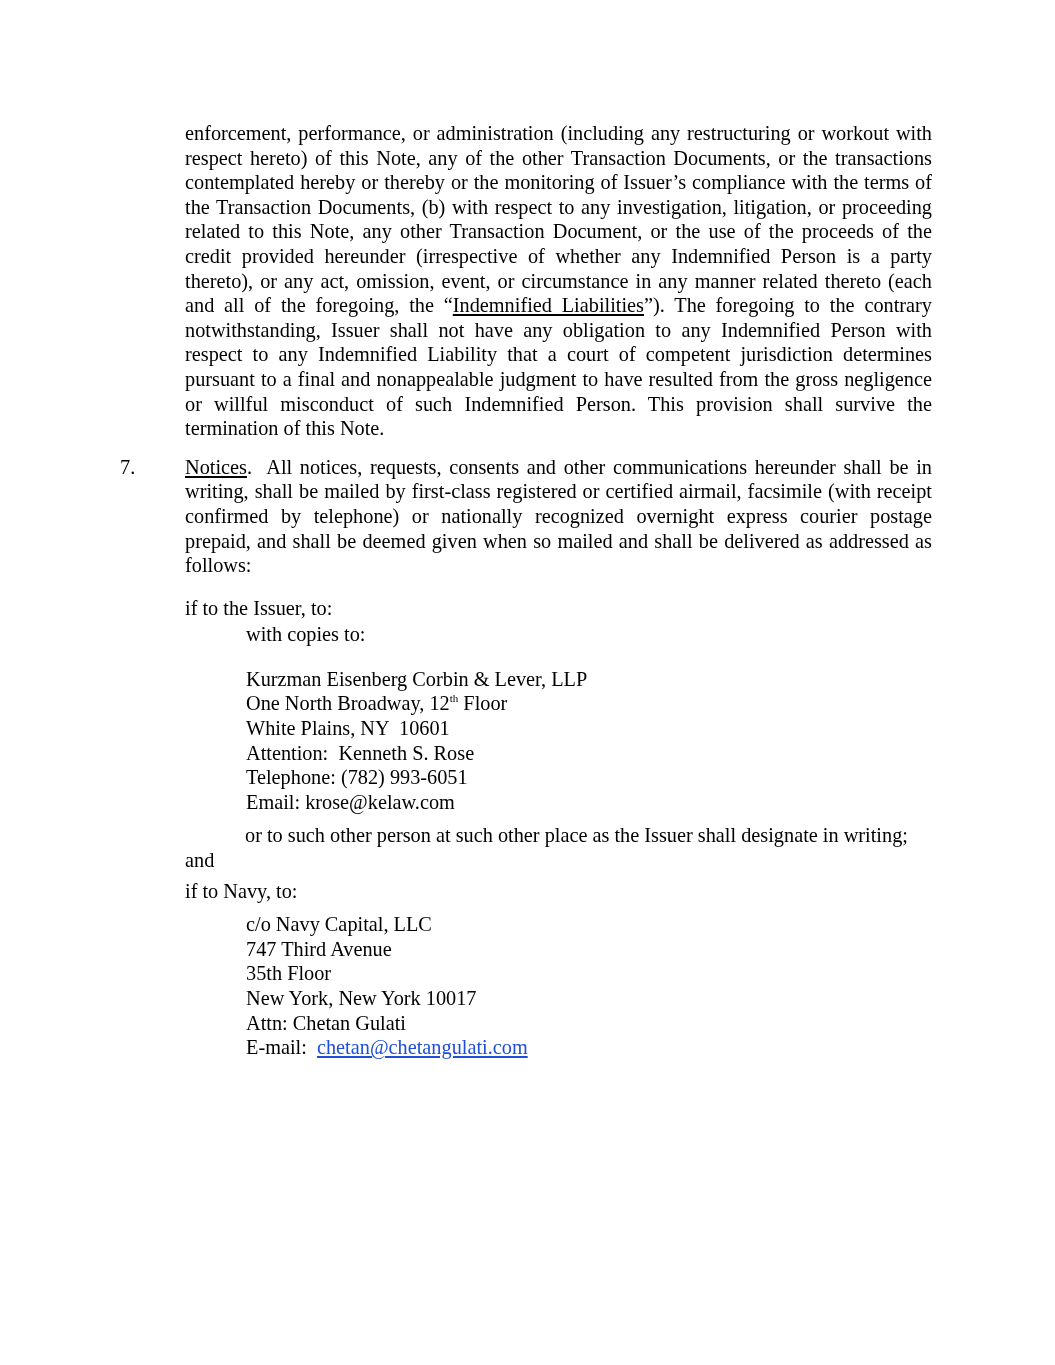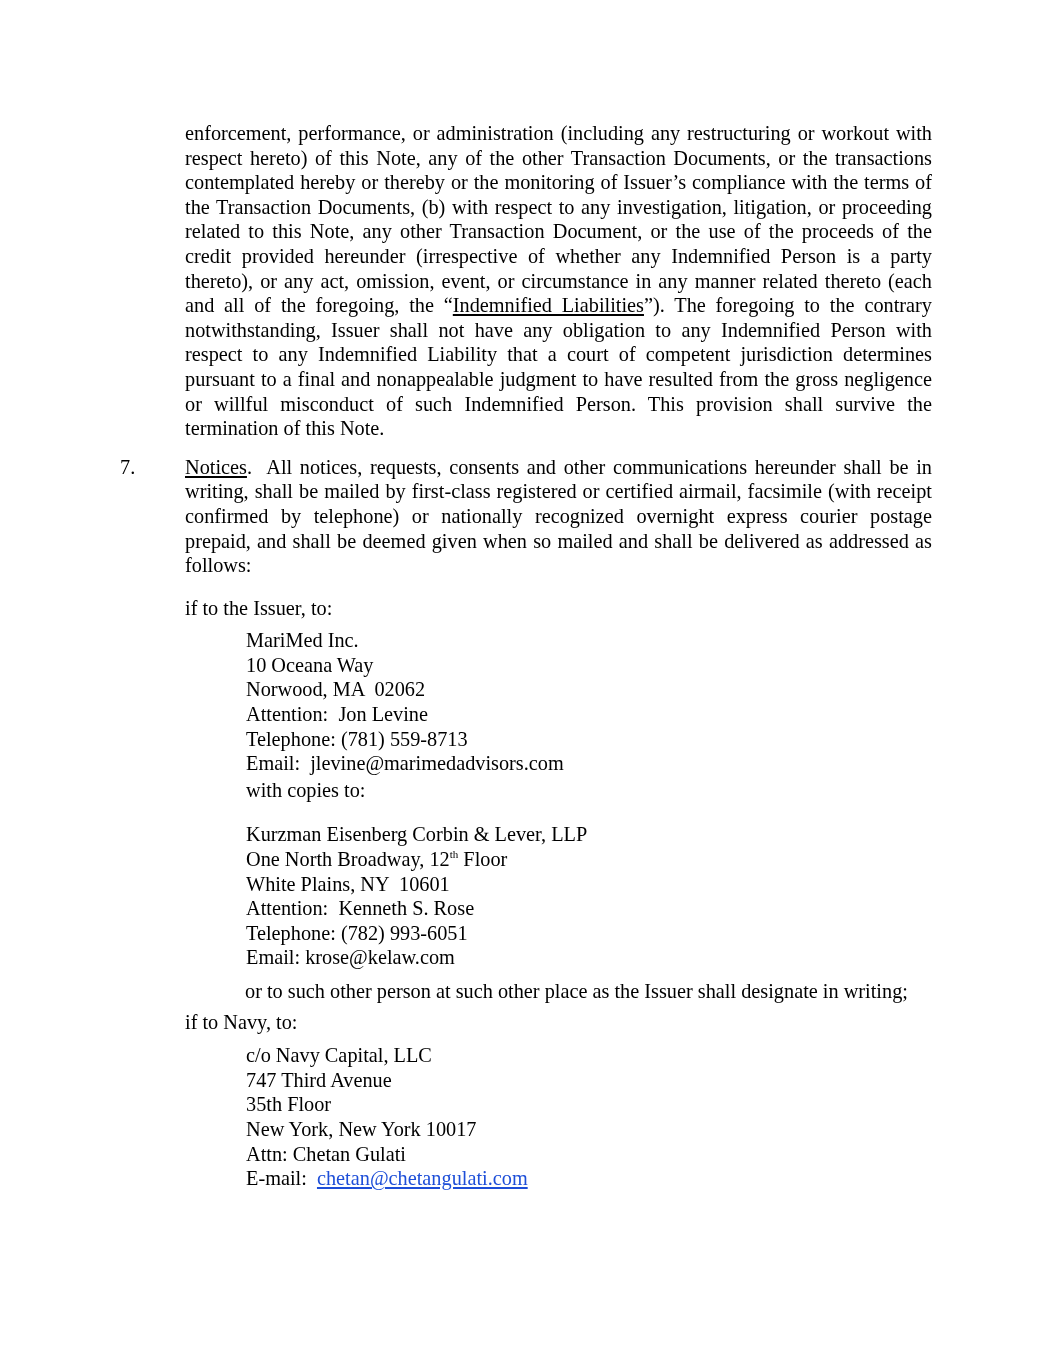--- a/index.html
+++ b/index.html
@@ -65,42 +65,35 @@
   <div class="content">
 
     <p class="justify"><span class="pre">enforcement, performance, or administration (including any restructuring or workout with respect hereto) of this Note, any of the other Transaction Documents, or the transactions contemplated hereby or thereby or the monitoring of Issuer’s compliance with the terms of the Transaction Documents, (b) with respect to any investigation, litigation, or proceeding related to this Note, any other Transaction Document, or the use of the proceeds of the credit provided hereunder (irrespective of whether any Indemnified Person is a party thereto), or any act, omission, event, or circumstance in any manner related thereto (each and all of the foregoing, the “</span><span class="u pre">Indemnified Liabilities</span><span class="pre">”). The foregoing to the contrary notwithstanding, Issuer shall not have any obligation to any Indemnified Person with respect to any Indemnified Liability that a court of competent jurisdiction determines pursuant to a final and nonappealable judgment to have resulted from the gross negligence or willful misconduct of such Indemnified Person. This provision shall survive the termination of this Note.</span></p>
 
     <div class="sec7 justify">
       <span class="num">7.</span><span class="u">Notices</span><span class="pre">.  All notices, requests, consents and other communications hereunder shall be in writing, shall be mailed by first-class registered or certified airmail, facsimile (with receipt confirmed by telephone) or nationally recognized overnight express courier postage prepaid, and shall be deemed given when so mailed and shall be delivered as addressed as follows:</span>
     </div>
 
     <p class="intro-issuer">if to the Issuer, to:</p>
 
-    <div class="addr addr-issuer">
-      <span class="line">MariMed Inc.</span>
-      <span class="line">10 Oceana Way</span>
-      <span class="line">Norwood, MA  02062</span>
-      <span class="line">Attention:  Jon Levine</span>
-      <span class="line">Telephone: (781) 559-8713</span>
-      <span class="line">Email:  jlevine@marimedadvisors.com</span>
-    </div>
 
     <p class="intro-copies">with copies to:</p>
 
     <div class="addr addr-copies">
       <span class="line">Kurzman Eisenberg Corbin &amp; Lever, LLP</span>
       <span class="line"><span class="pre">One North Broadway, 12</span><sup class="ord">th</sup><span class="pre"> Floor</span></span>
       <span class="line">White Plains, NY  10601</span>
       <span class="line">Attention:  Kenneth S. Rose</span>
       <span class="line">Telephone: (782) 993-6051</span>
       <span class="line">Email: krose@kelaw.com</span>
     </div>
 
     <div class="other-person">
       <span class="line first-line">or to such other person at such other place as the Issuer shall designate in writing;</span>
+      <span class="line">and</span>
     </div>
 
     <p class="intro-navy">if to Navy, to:</p>
 
     <div class="addr addr-navy">
       <span class="line">c/o Navy Capital, LLC</span>
       <span class="line">747 Third Avenue</span>
       <span class="line">35th Floor</span>
       <span class="line">New York, New York 10017</span>
       <span class="line">Attn: Chetan Gulati</span>

